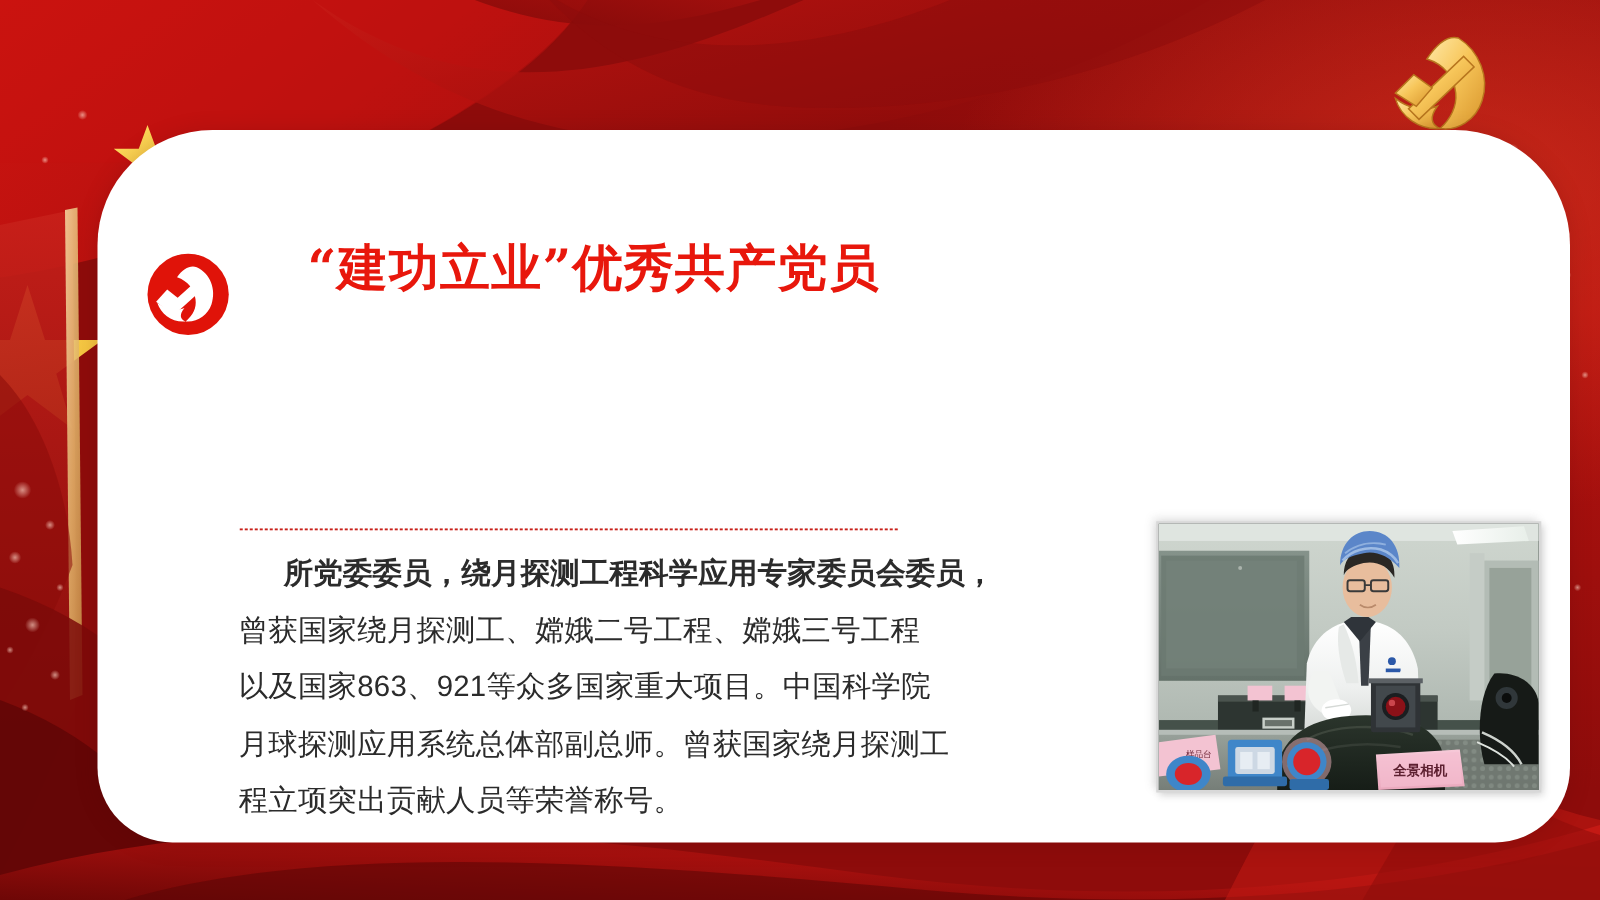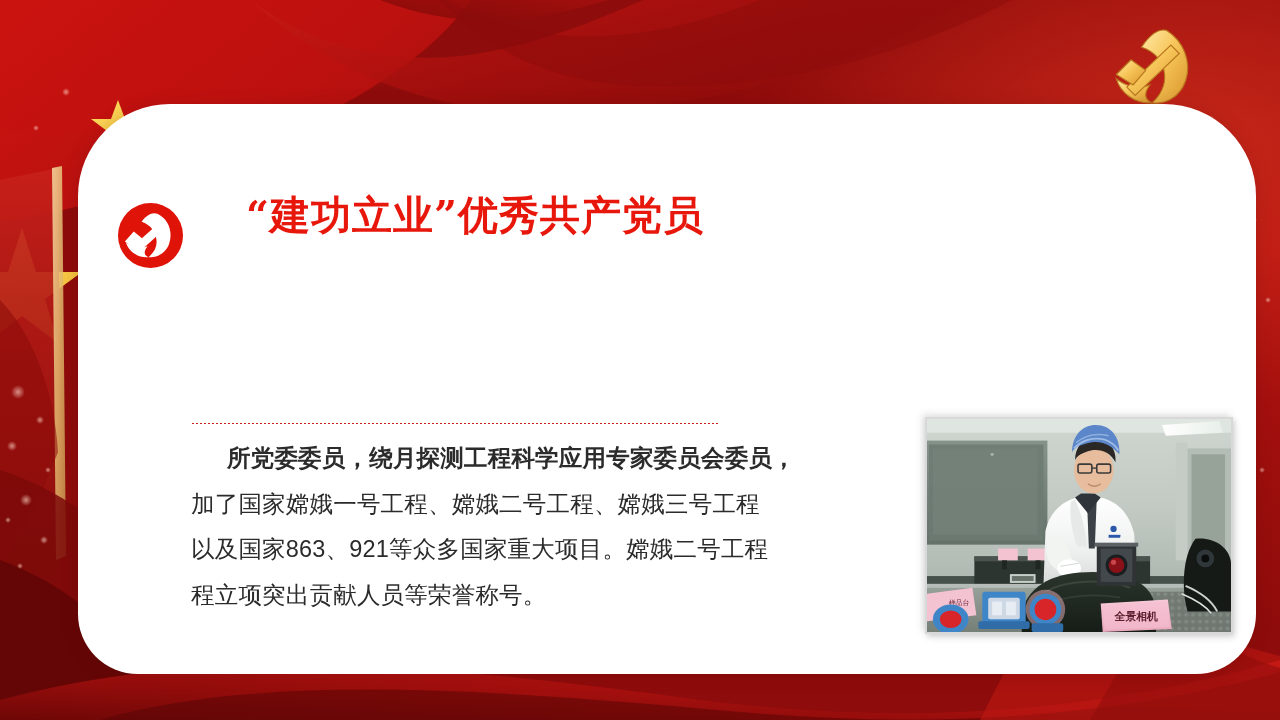--- a/index.html
+++ b/index.html
@@ -240,22 +240,23 @@
 
       <div id="title-block">
         <div class="title-line1">“建功立业”优秀共产党员</div>
       </div>
     </div>
 
     <div id="divider"></div>
 
     <div id="body-text">
       <div class="line first">所党委委员，绕月探测工程科学应用专家委员会委员，</div>
-      <div class="line">加了国家嫦娥一号工程、嫦娥二号工程、嫦娥三号工程</div>
-      <div class="line">以及国家863、921等众多国家重大项目。嫦娥二号工程</div>
+      <div class="line">曾获国家绕月探测工、嫦娥二号工程、嫦娥三号工程</div>
+      <div class="line">以及国家863、921等众多国家重大项目。中国科学院</div>
+      <div class="line">月球探测应用系统总体部副总师。曾获国家绕月探测工</div>
       <div class="line">程立项突出贡献人员等荣誉称号。</div>
     </div>
 
     <div id="photo-frame">
       <div id="photo">
         <svg viewBox="0 0 308 217" preserveAspectRatio="none">
           <defs>
             <linearGradient id="pWall" x1="0" y1="0" x2="0" y2="1">
               <stop offset="0" stop-color="#cfd6cf"></stop>
               <stop offset="0.55" stop-color="#c2cac3"></stop>

